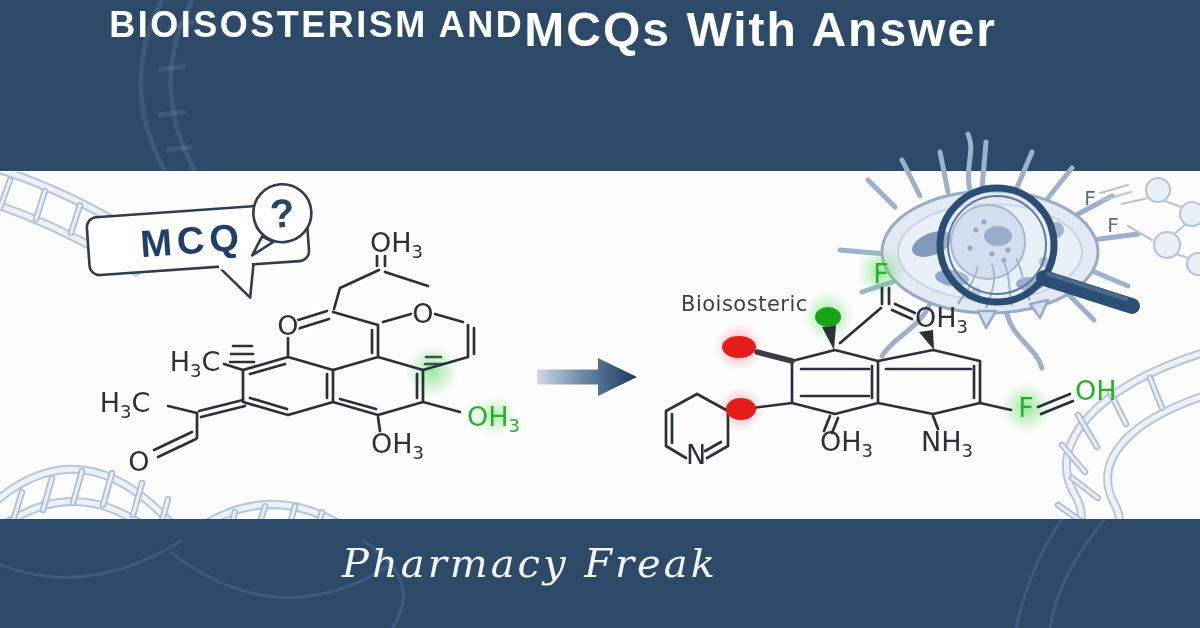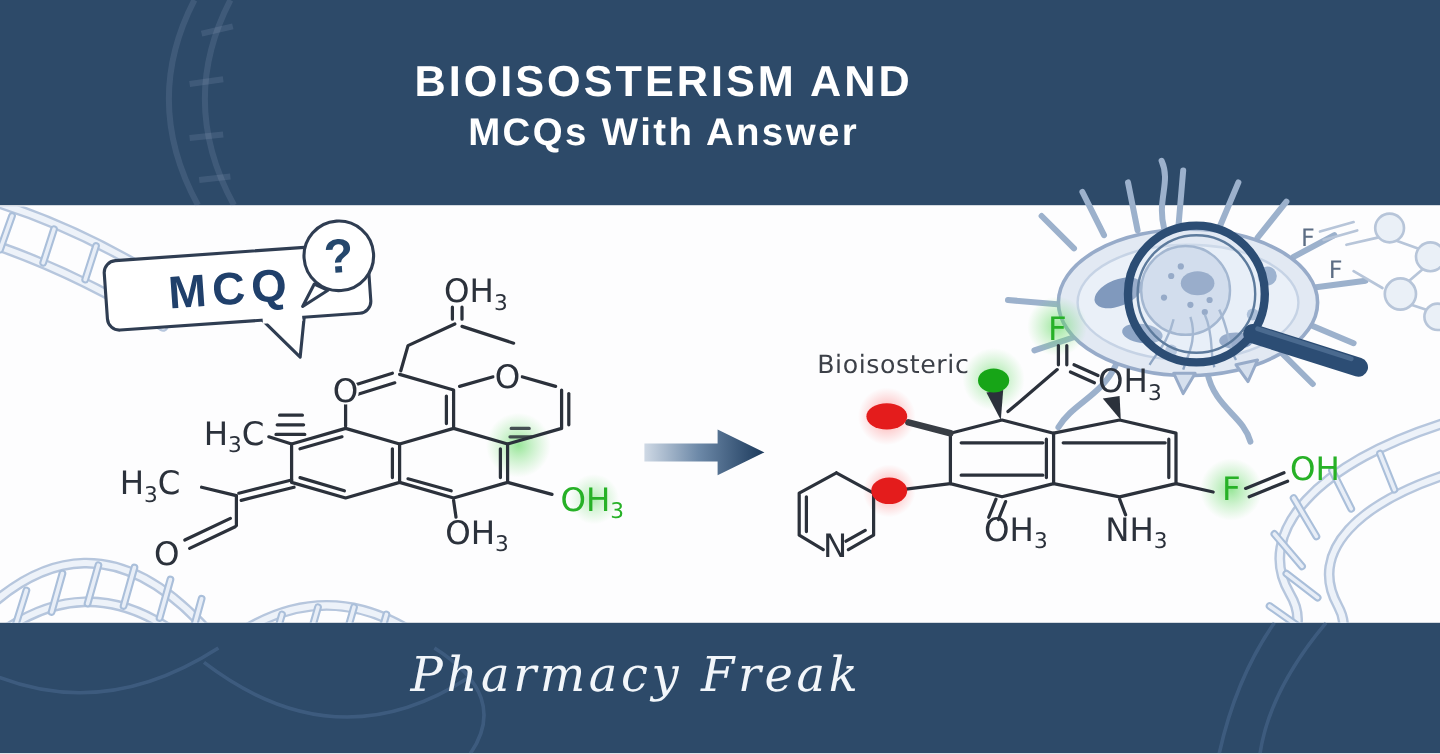--- a/index.html
+++ b/index.html
@@ -3,23 +3,23 @@
 <meta charset="utf-8">
 <style>
   html,body{margin:0;padding:0;background:#ffffff;}
   .canvas{position:relative;width:1200px;height:628px;overflow:hidden;background:#fdfdfe;
           font-family:"Liberation Sans",sans-serif;}
   .band{position:absolute;left:0;width:1200px;background:#2d4a69;z-index:1;}
   .band-top{top:0;height:171px;}
   .band-bottom{top:519px;height:109px;}
   .art{position:absolute;top:0;left:0;z-index:2;}
   .title-block{position:absolute;top:0;left:0;width:1106px;height:171px;z-index:3;
-    display:flex;flex-direction:column;justify-content:center;align-items:center;padding-top:6px;}
+    display:flex;justify-content:center;align-items:flex-start;padding-top:6px;}
   .t-line{color:#ffffff;font-weight:700;letter-spacing:2.5px;font-size:36px;line-height:37px;white-space:nowrap;}
-  .t-line3{font-size:32px;line-height:48px;letter-spacing:2px;}
+  .t-line3{font-size:48px;line-height:48px;letter-spacing:2px;}
   .brand-sig{position:absolute;top:540px;left:0;width:1060px;text-align:center;z-index:3;
     font-family:"DejaVu Serif",serif;font-style:italic;font-size:40px;color:#f2f6fa;letter-spacing:3px;}
   
   .railB{stroke:#b6c6dd;stroke-width:9;fill:none;stroke-linecap:round}
   .railO{stroke:#edf2f9;stroke-width:5;fill:none;stroke-linecap:round}
   .rungB{stroke:#aabfda;stroke-width:6.5;fill:none;stroke-linecap:round}
   .rungO{stroke:#e8eef7;stroke-width:3;fill:none;stroke-linecap:round}
   .darkArc{stroke:#51709a;stroke-width:3;fill:none;opacity:.45}
   .wm{stroke:#aec2da;stroke-width:5;fill:none;opacity:.14}
   .mol{stroke:#2b313b;stroke-width:2.7;fill:none;stroke-linecap:round;stroke-linejoin:round}

